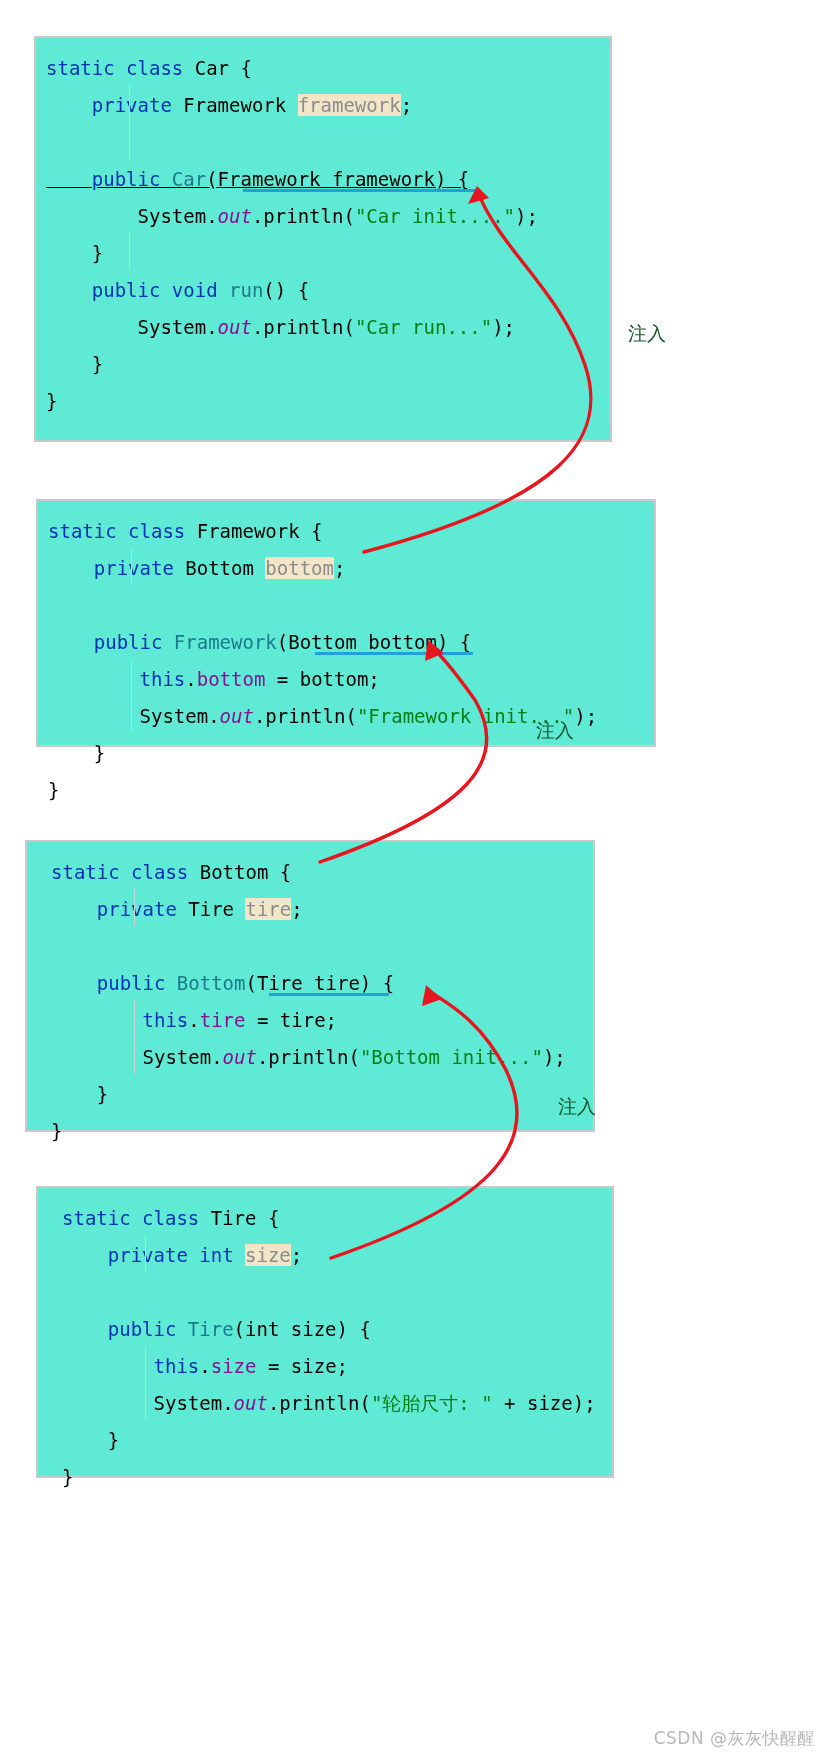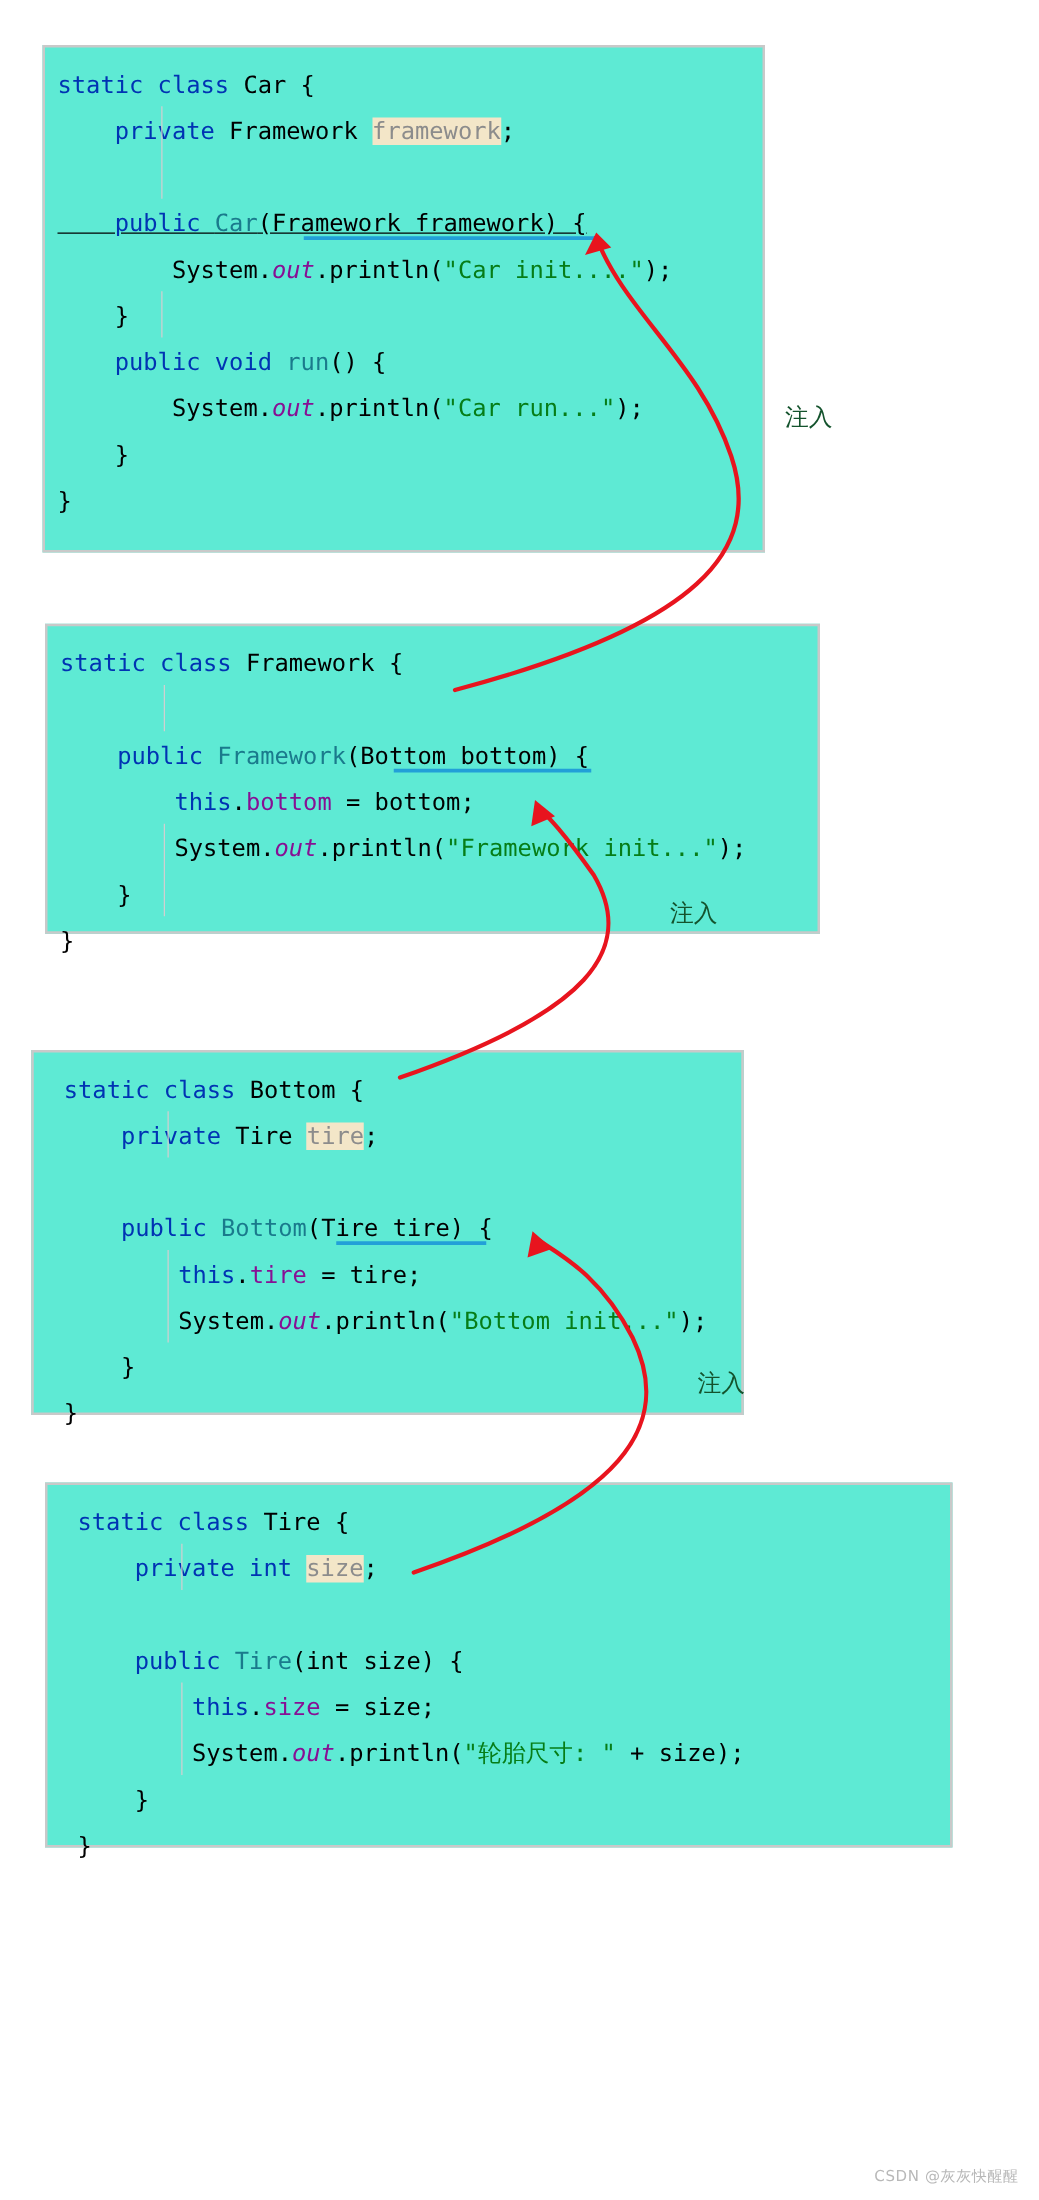--- a/index.html
+++ b/index.html
@@ -19,21 +19,21 @@
   .code-block {
     position: absolute;
     border: 2px solid #c9c9c9;
     background: #5eead4;
     box-sizing: border-box;
     z-index: 2;
   }
   .code-block.b1 { left: 34px;  top: 36px;   width: 578px; height: 406px; }
   .code-block.b2 { left: 36px;  top: 499px;  width: 620px; height: 248px; }
   .code-block.b3 { left: 25px;  top: 840px;  width: 570px; height: 292px; }
-  .code-block.b4 { left: 36px;  top: 1186px; width: 726px; height: 292px; }
+  .code-block.b4 { left: 36px;  top: 1186px; width: 578px; height: 292px; }
 
   .code-inner {
     position: relative;
     padding: 12px 0 0 10px;
   }
 
   .line {
     font-family: "DejaVu Sans Mono", monospace;
     font-size: 19px;
     line-height: 37px;
@@ -91,21 +91,21 @@
   .anno.a2 { left: 536px; top: 718px; }
   .anno.a3 { left: 558px; top: 1094px; }
 
   
   .watermark {
     position: absolute;
     right: 16px;
     bottom: 10px;
     color: #b8b8b8;
     font-family: "DejaVu Sans", sans-serif;
-    font-size: 12px;
+    font-size: 17px;
     letter-spacing: 0.5px;
     z-index: 7;
     white-space: nowrap;
   }
 </style>
 </head>
 <body>
 
 <div class="code-block b1">
   <div class="code-inner">
@@ -135,20 +135,21 @@
   </div>
 </div>
 
 <div class="code-block b2">
   <div class="code-inner">
     <div class="guide" style="left:93px; top:47px; height:37px;"></div>
     <div class="guide" style="left:93px; top:158px; height:74px;"></div>
 
     <div class="line"><span class="kw">static class </span><span class="type">Framework</span><span class="punct"> {</span></div>
 
+    <div class="line"><span class="kw">    private </span><span class="type">Bottom </span><span class="fieldhl">bottom</span><span class="punct">;</span></div>
 
     <div class="line"> </div>
 
     <div class="line" style="position:relative;"><span class="kw">    public </span><span class="ctor">Framework</span><span class="punct">(Bottom bottom) {</span><span class="uline" style="left:267px; top:28px; width:158px;"></span></div>
 
     <div class="line"><span class="thisk">        this</span><span class="punct">.</span><span class="field">bottom</span><span class="punct"> = bottom;</span></div>
 
     <div class="line"><span class="punct">        System.</span><span class="ital">out</span><span class="punct">.println(</span><span class="str">"Framework init..."</span><span class="punct">);</span></div>
 
     <div class="line"><span class="punct">    }</span></div>

